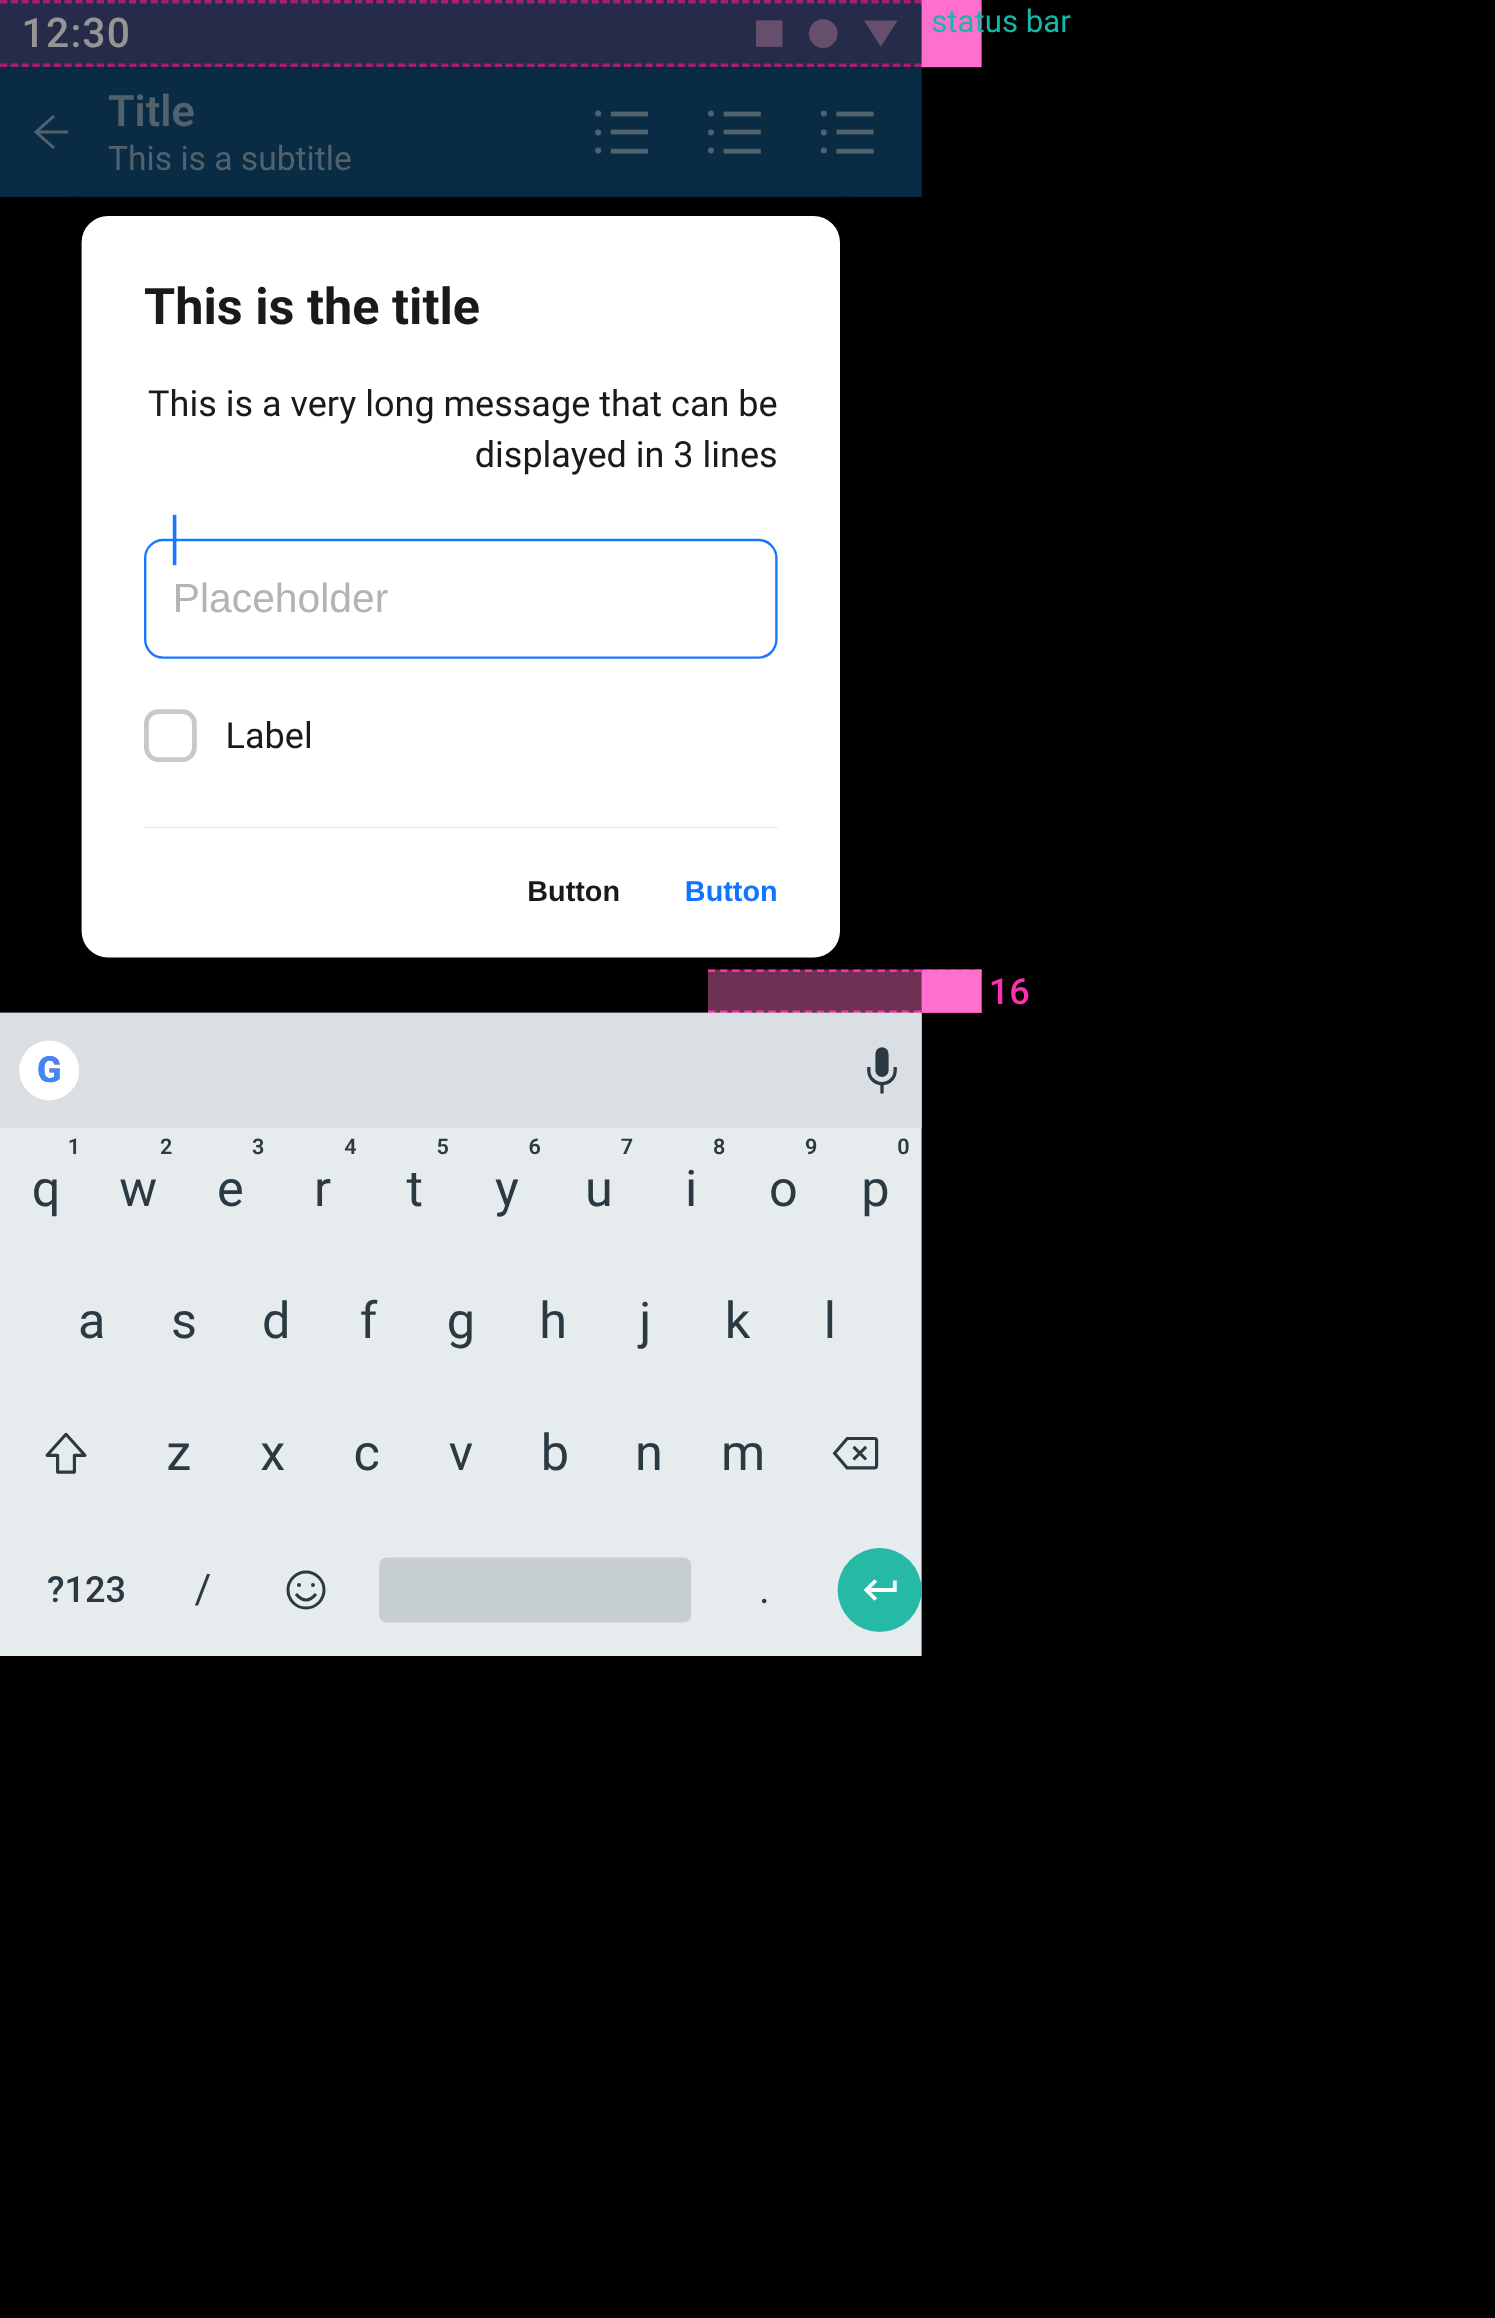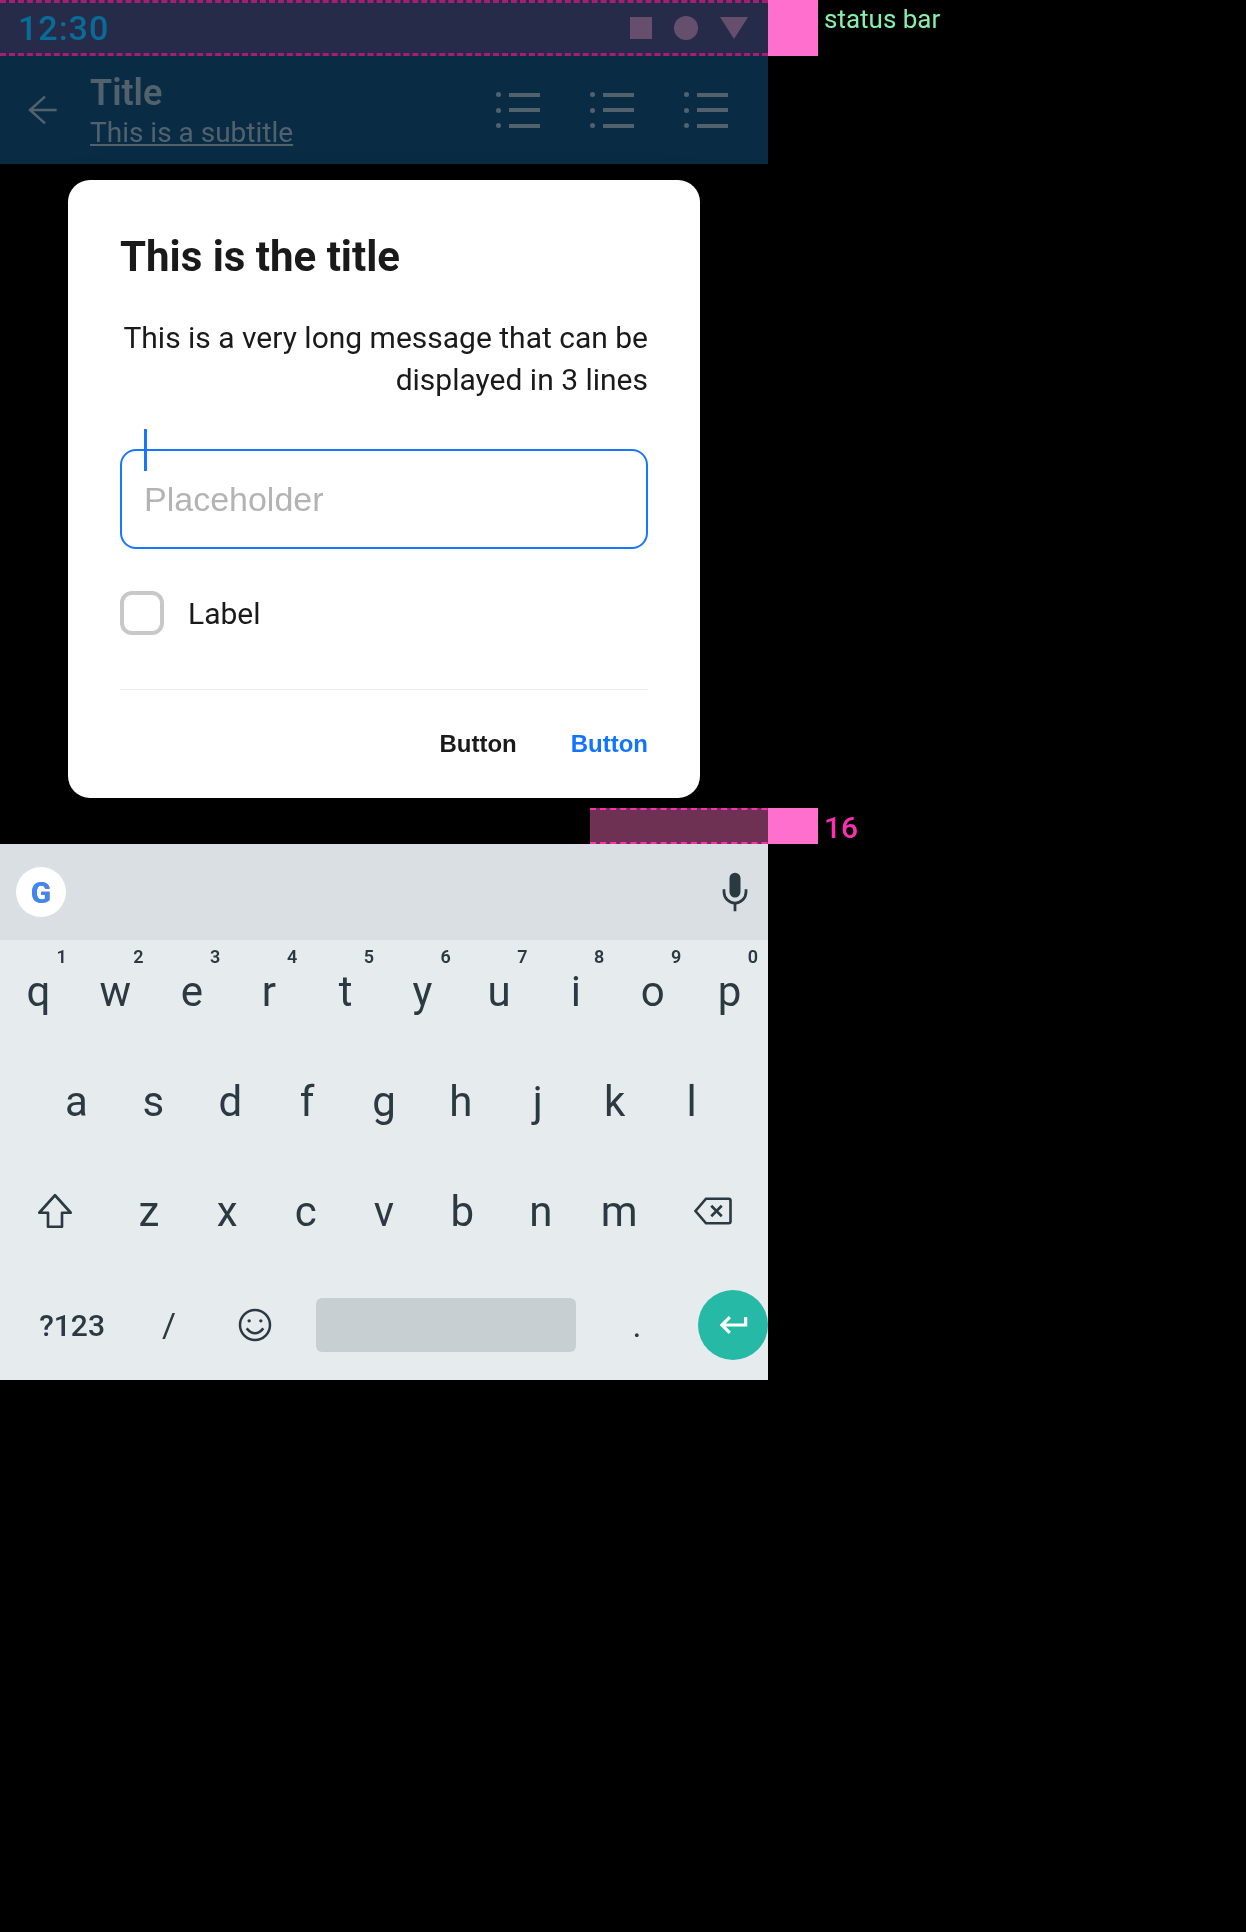--- a/index.html
+++ b/index.html
@@ -5,33 +5,33 @@
   * { box-sizing: border-box; margin: 0; padding: 0; }
   html, body { width: 1246px; height: 1932px; font-family: Roboto, "Helvetica Neue", Arial, sans-serif; background:#000; overflow:hidden; }
   .canvas { position:relative; width:1246px; height:1932px; background:#000; }
 
   
   .phone { position:absolute; left:0; top:0; width:768px; height:1932px; background:#000; }
 
   
   .status-bar { position:relative; height:56px; background:#0e4469; }
   .status-overlay { position:absolute; inset:0; background:rgba(93,66,120,0.55); border-top:3px dashed #ff2fb2; border-bottom:3px dashed #ff2fb2; }
-  .status-time { position:absolute; left:18px; top:8px; font-size:34px; font-weight:500; color:#0ea5e9; letter-spacing:1px; }
+  .status-time { position:absolute; left:18px; top:8px; font-size:34px; font-weight:500; color:#e5e5e5; letter-spacing:1px; }
   .status-icons { position:absolute; right:20px; top:16px; display:flex; gap:22px; align-items:center; }
   .ico-square { width:22px; height:22px; background:#9d7aa7; }
   .ico-circle { width:24px; height:24px; border-radius:50%; background:#9d7aa7; }
   .ico-tri { width:0; height:0; border-left:14px solid transparent; border-right:14px solid transparent; border-top:22px solid #9d7aa7; }
 
   
   .app-bar { position:relative; height:108px; background:#0e4469; display:flex; align-items:center; }
   .back-btn { width:80px; height:100%; display:flex; align-items:center; justify-content:center; color:#7e97a8; }
   .back-btn svg { width:40px; height:40px; stroke:#7e97a8; stroke-width:3; fill:none; }
   .titles { flex:0 0 auto; margin-left:10px; }
   .title-main { font-size:36px; font-weight:600; color:#7e97a8; }
-  .title-sub  { font-size:28px; color:#7e97a8; margin-top:2px;text-decoration:underline; }
+  .title-sub  { font-size:28px; color:#7e97a8; margin-top:2px; }
   .appbar-actions { margin-left:auto; display:flex; gap:50px; padding-right:40px; }
   .list-icon { width:44px; height:36px; display:flex; flex-direction:column; justify-content:space-between; }
   .list-icon .row { display:flex; align-items:center; gap:8px; }
   .list-icon .dot { width:5px; height:5px; border-radius:50%; background:#7e97a8; }
   .list-icon .line { flex:1; height:4px; background:#7e97a8; }
 
   
   .scrim-appbar { position:absolute; left:0; top:0; width:768px; height:164px; background:rgba(0,0,0,0.35); pointer-events:none; }
 
   
@@ -66,21 +66,21 @@
   .key.shift svg, .key.bksp svg { width:42px; height:42px; fill:none; stroke:#2b3a42; stroke-width:3; }
   .krow.r4 .key { font-size:34px;margin-left:36px; }
   .krow.r4 { height:112px; align-items:center; }
   .key.space .bar { width:260px; height:54px; background:#c8cfd3; border-radius:6px; }
   .key.enter .circ { width:70px; height:70px; border-radius:50%; background:#26b9a5; display:flex; align-items:center; justify-content:center; }
   .key.enter svg { width:38px; height:38px; stroke:#fff; stroke-width:4; fill:none; }
   .key.emoji svg { width:40px; height:40px; stroke:#2b3a42; stroke-width:3; fill:none; }
 
   
   .anno-status-tag { position:absolute; left:768px; top:0; width:50px; height:56px; background:#ff6fce; }
-  .anno-status-text { position:absolute; left:824px; top:4px; color:#86efac; font-size:26px; line-height:1.2; }
+  .anno-status-text { position:absolute; left:776px; top:4px; color:#14b8a6; font-size:26px; line-height:1.2; }
   .anno-16-bar { position:absolute; left:590px; top:808px; width:228px; height:36px; background:rgba(129,57,99,0.85); border:2px dashed #ff2fb2; border-left:none; border-right:none; }
   .anno-16-cap { position:absolute; left:768px; top:808px; width:50px; height:36px; background:#ff6fce; }
   .anno-16-text { position:absolute; left:824px; top:810px; color:#ff2fb2; font-size:30px; font-weight:500; }
 
   
   .kbd-wrap { position:absolute; left:0; top:844px; width:768px; height:536px; }
   .kbd-wrap .kbd { position:relative; width:100%; height:100%; display:flex; flex-direction:column; }
   .kbd-rows { flex:1; display:flex; flex-direction:column; }
   .kbd-rows .krow { flex:1; }
 </style>

